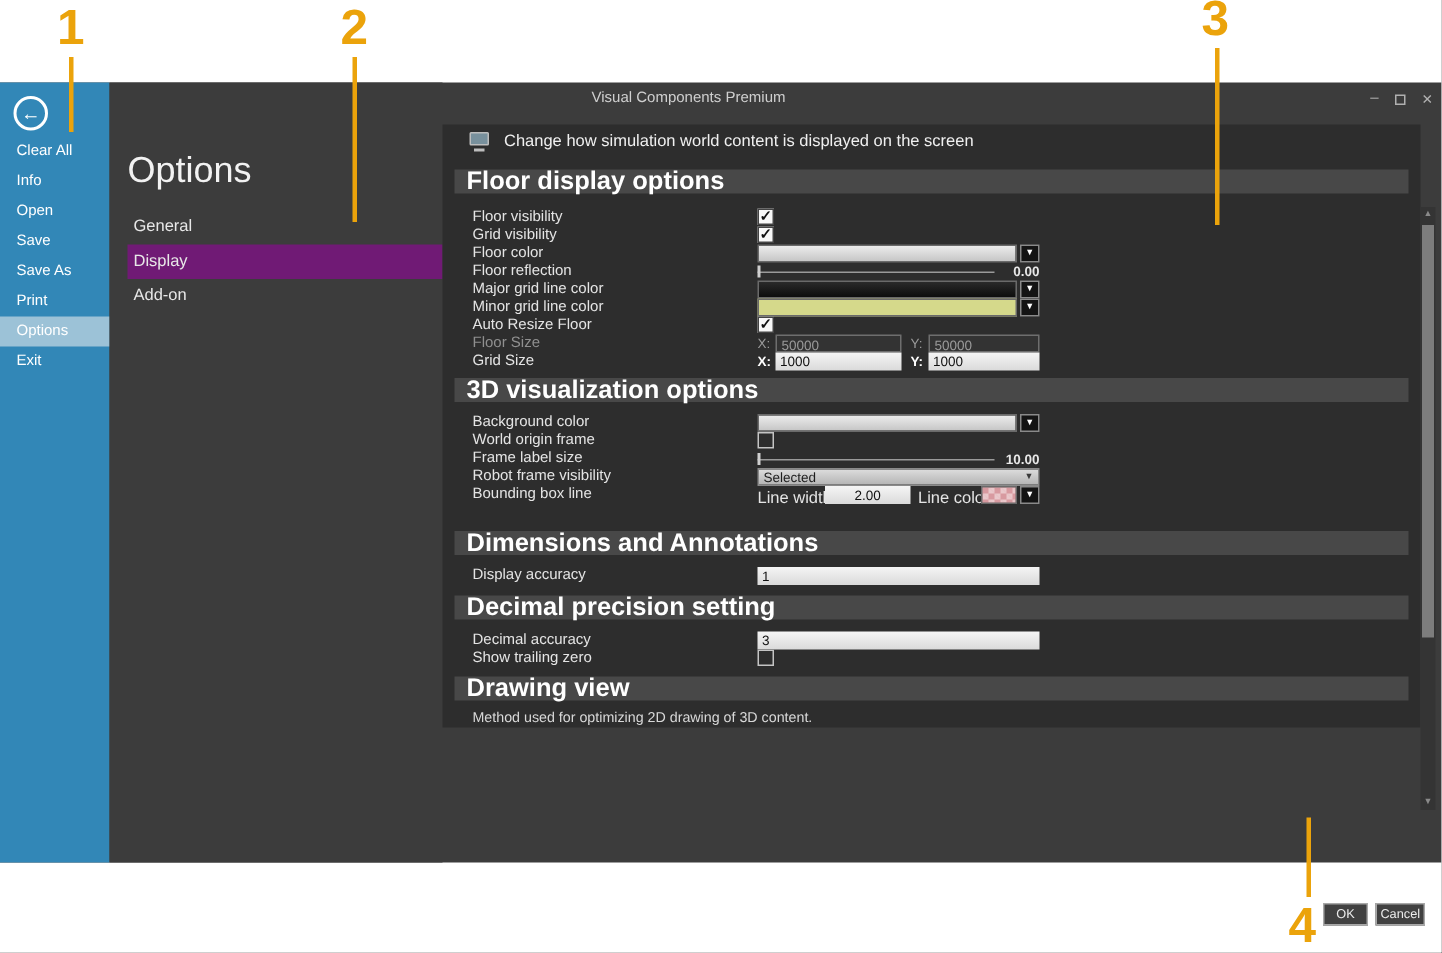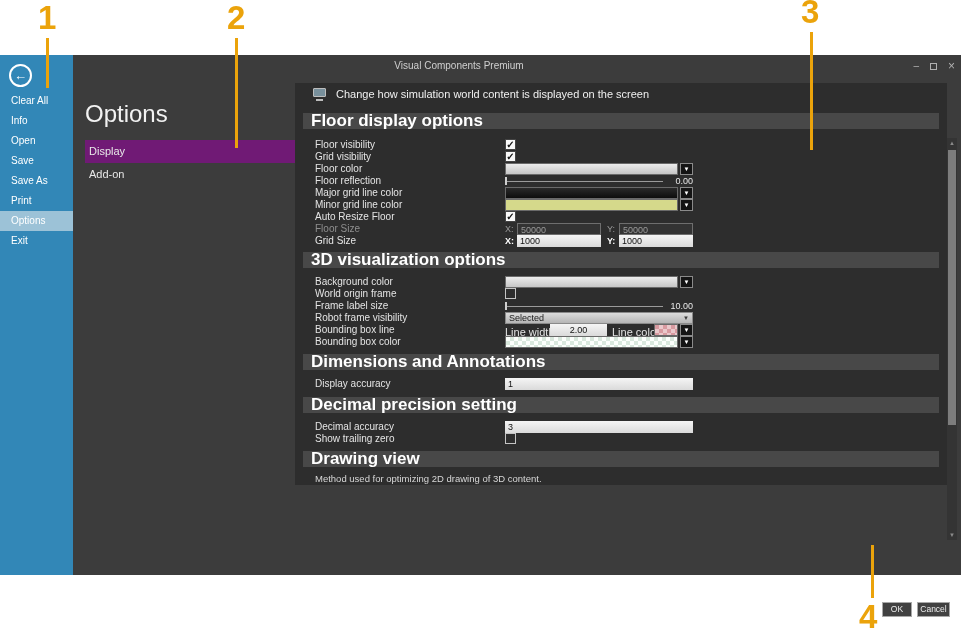--- a/index.html
+++ b/index.html
@@ -51,21 +51,21 @@
   .sw-yellow { background:#d5d98b; }
   .checker-pink { background-color:#d89aa0;
     background-image:linear-gradient(45deg, rgba(255,255,255,.45) 25%, transparent 25%, transparent 75%, rgba(255,255,255,.45) 75%),
                      linear-gradient(45deg, rgba(255,255,255,.45) 25%, transparent 25%, transparent 75%, rgba(255,255,255,.45) 75%);
     background-size:8px 8px; background-position:0 0,4px 4px; }
   .checker-white { background-color:#fbfefb;
     background-image:linear-gradient(45deg, rgba(197,219,204,.65) 25%, transparent 25%, transparent 75%, rgba(197,219,204,.65) 75%),
                      linear-gradient(45deg, rgba(197,219,204,.65) 25%, transparent 25%, transparent 75%, rgba(197,219,204,.65) 75%);
     background-size:8px 8px; background-position:0 0,4px 4px; }
 
-  .slider { position:absolute; left:0; top:0; width:188px; height:12px; }
+  .slider { position:absolute; left:0; top:0; width:188px; height:12px;font-weight:bold; }
   .slider .track { position:absolute; left:0; right:30px; top:6px; height:1px; background:#9a9a9a; }
   .slider .thumb { position:absolute; left:0; top:2px; width:2px; height:8px; background:#cfcfcf; }
   .slider .sval { position:absolute; right:0; top:0; width:28px; text-align:right; font-size:9px; line-height:12px; color:#e8e8e8; }
 
   .combobox { position:absolute; left:0; top:0; width:188px; height:12px; background:linear-gradient(#dcdcdc,#b5b5b5); border:1px solid #8a8a8a; color:#1d1d1d; font-size:9px; line-height:10px; padding-left:3px; }
   .combo-arrow { position:absolute; right:3px; top:0; font-size:6px; line-height:11px; color:#3a3a3a; }
 
   .tfield { position:absolute; top:0; height:12px; background:linear-gradient(#f5f5f5,#dadada); color:#111; font-size:9px; line-height:12px; padding:0 3px; white-space:nowrap; overflow:hidden; }
   .tfield.full { left:0; width:188px; }
   .tfield.dis { background:#333; border:1px solid #6e6e6e; color:#9a9a9a; }
@@ -114,20 +114,21 @@
         <div class="menu-item">Save As</div>
         <div class="menu-item">Print</div>
         <div class="menu-item active">Options</div>
         <div class="menu-item">Exit</div>
       </div>
     </div>
 
     <div class="nav-panel">
       <div class="nav-title">Options</div>
       <div class="nav-tabs">
+        <div class="nav-tab">General</div>
         <div class="nav-tab active">Display</div>
         <div class="nav-tab">Add-on</div>
       </div>
     </div>
 
     <div class="btn btn-ok">OK</div>
     <div class="btn btn-cancel">Cancel</div>
   </div>
 
   <div class="content">
@@ -250,29 +251,20 @@
     </div>
     <div class="crow" style="top:241px">
       <span class="clabel">Bounding box line</span>
       <span class="ctrl">
         <span class="minilab" style="left:0">Line width:</span>
         <span class="tfield right" style="left:45px;width:57px">2.00</span>
         <span class="minilab" style="left:107px">Line color:</span>
         <span class="dd-swatch checker-pink" style="left:149px;width:24px"></span>
         <span class="dd-btn">▼</span>
       </span>
-    </div>
-    <div class="crow" style="top:253px">
-      <span class="clabel">Bounding box color</span>
-      <span class="ctrl">
-          <span class="dropdown">
-        <span class="dd-swatch checker-white"></span>
-        <span class="dd-btn">▼</span>
-      </span>
-        </span>
     </div>
 
     <div class="secbar" style="top:271px">Dimensions and Annotations</div>
     <div class="crow" style="top:295px">
       <span class="clabel">Display accuracy</span>
       <span class="ctrl">
           <span class="tfield full">1</span>
         </span>
     </div>
 

